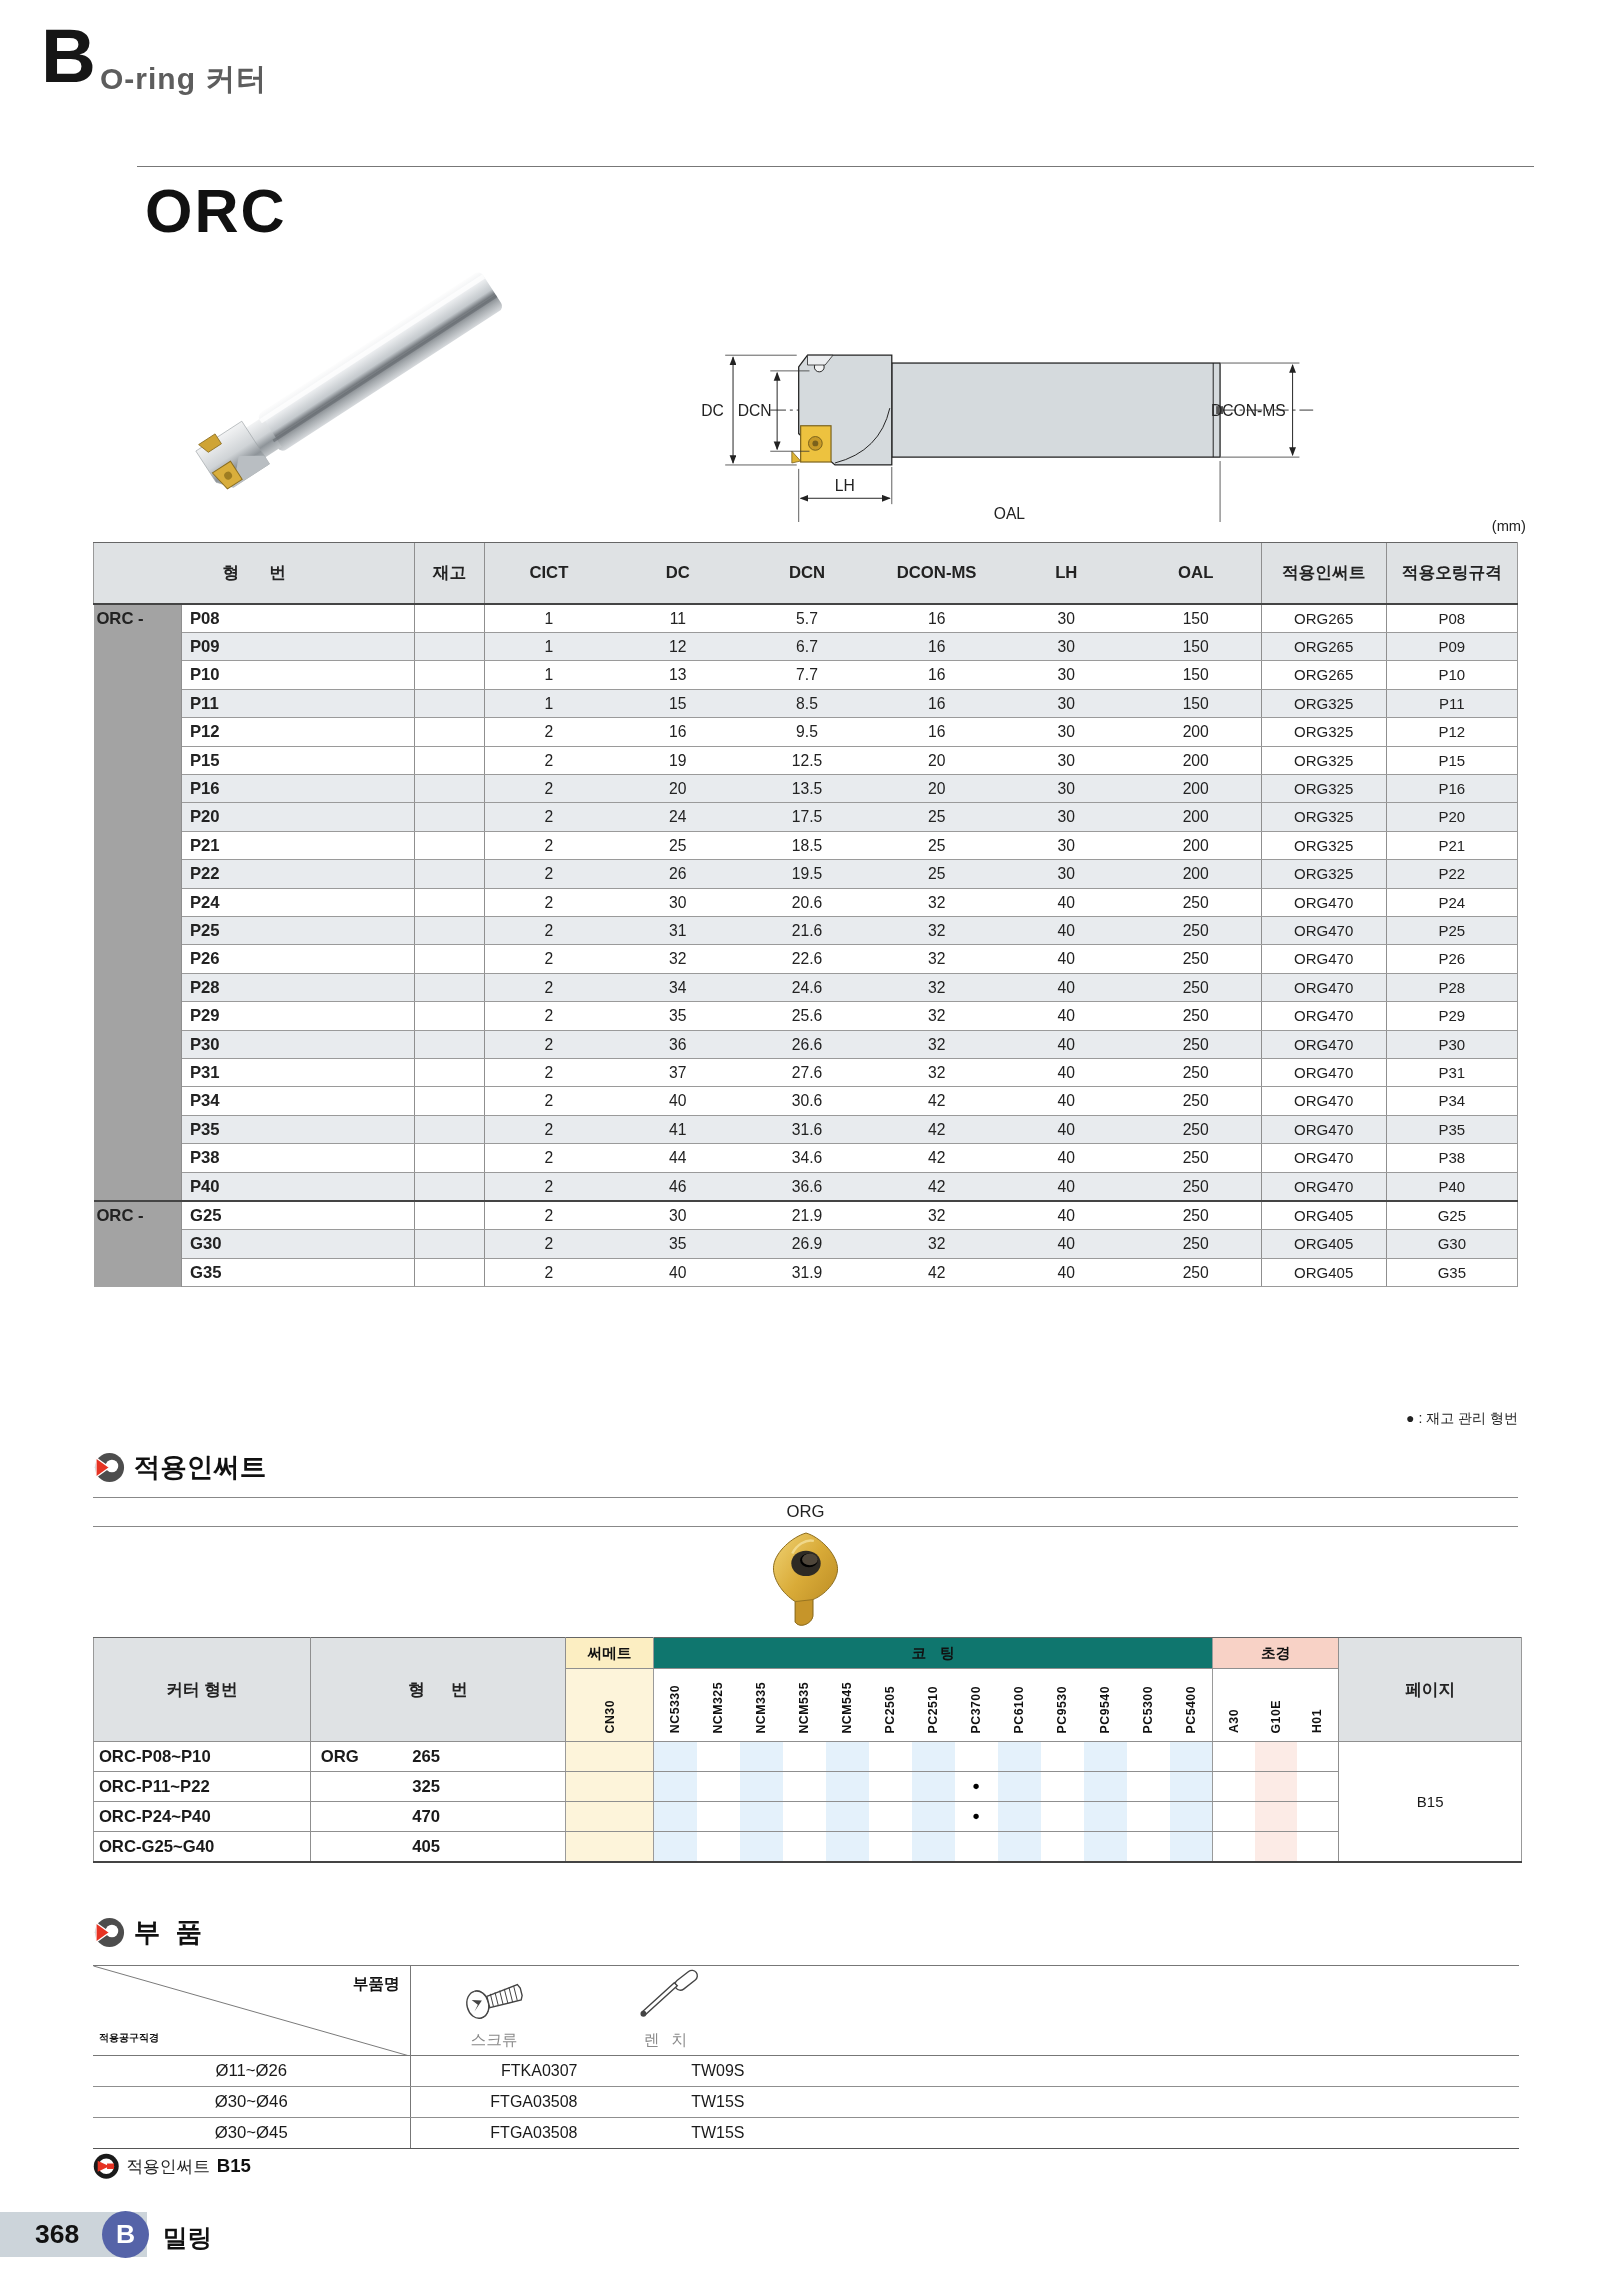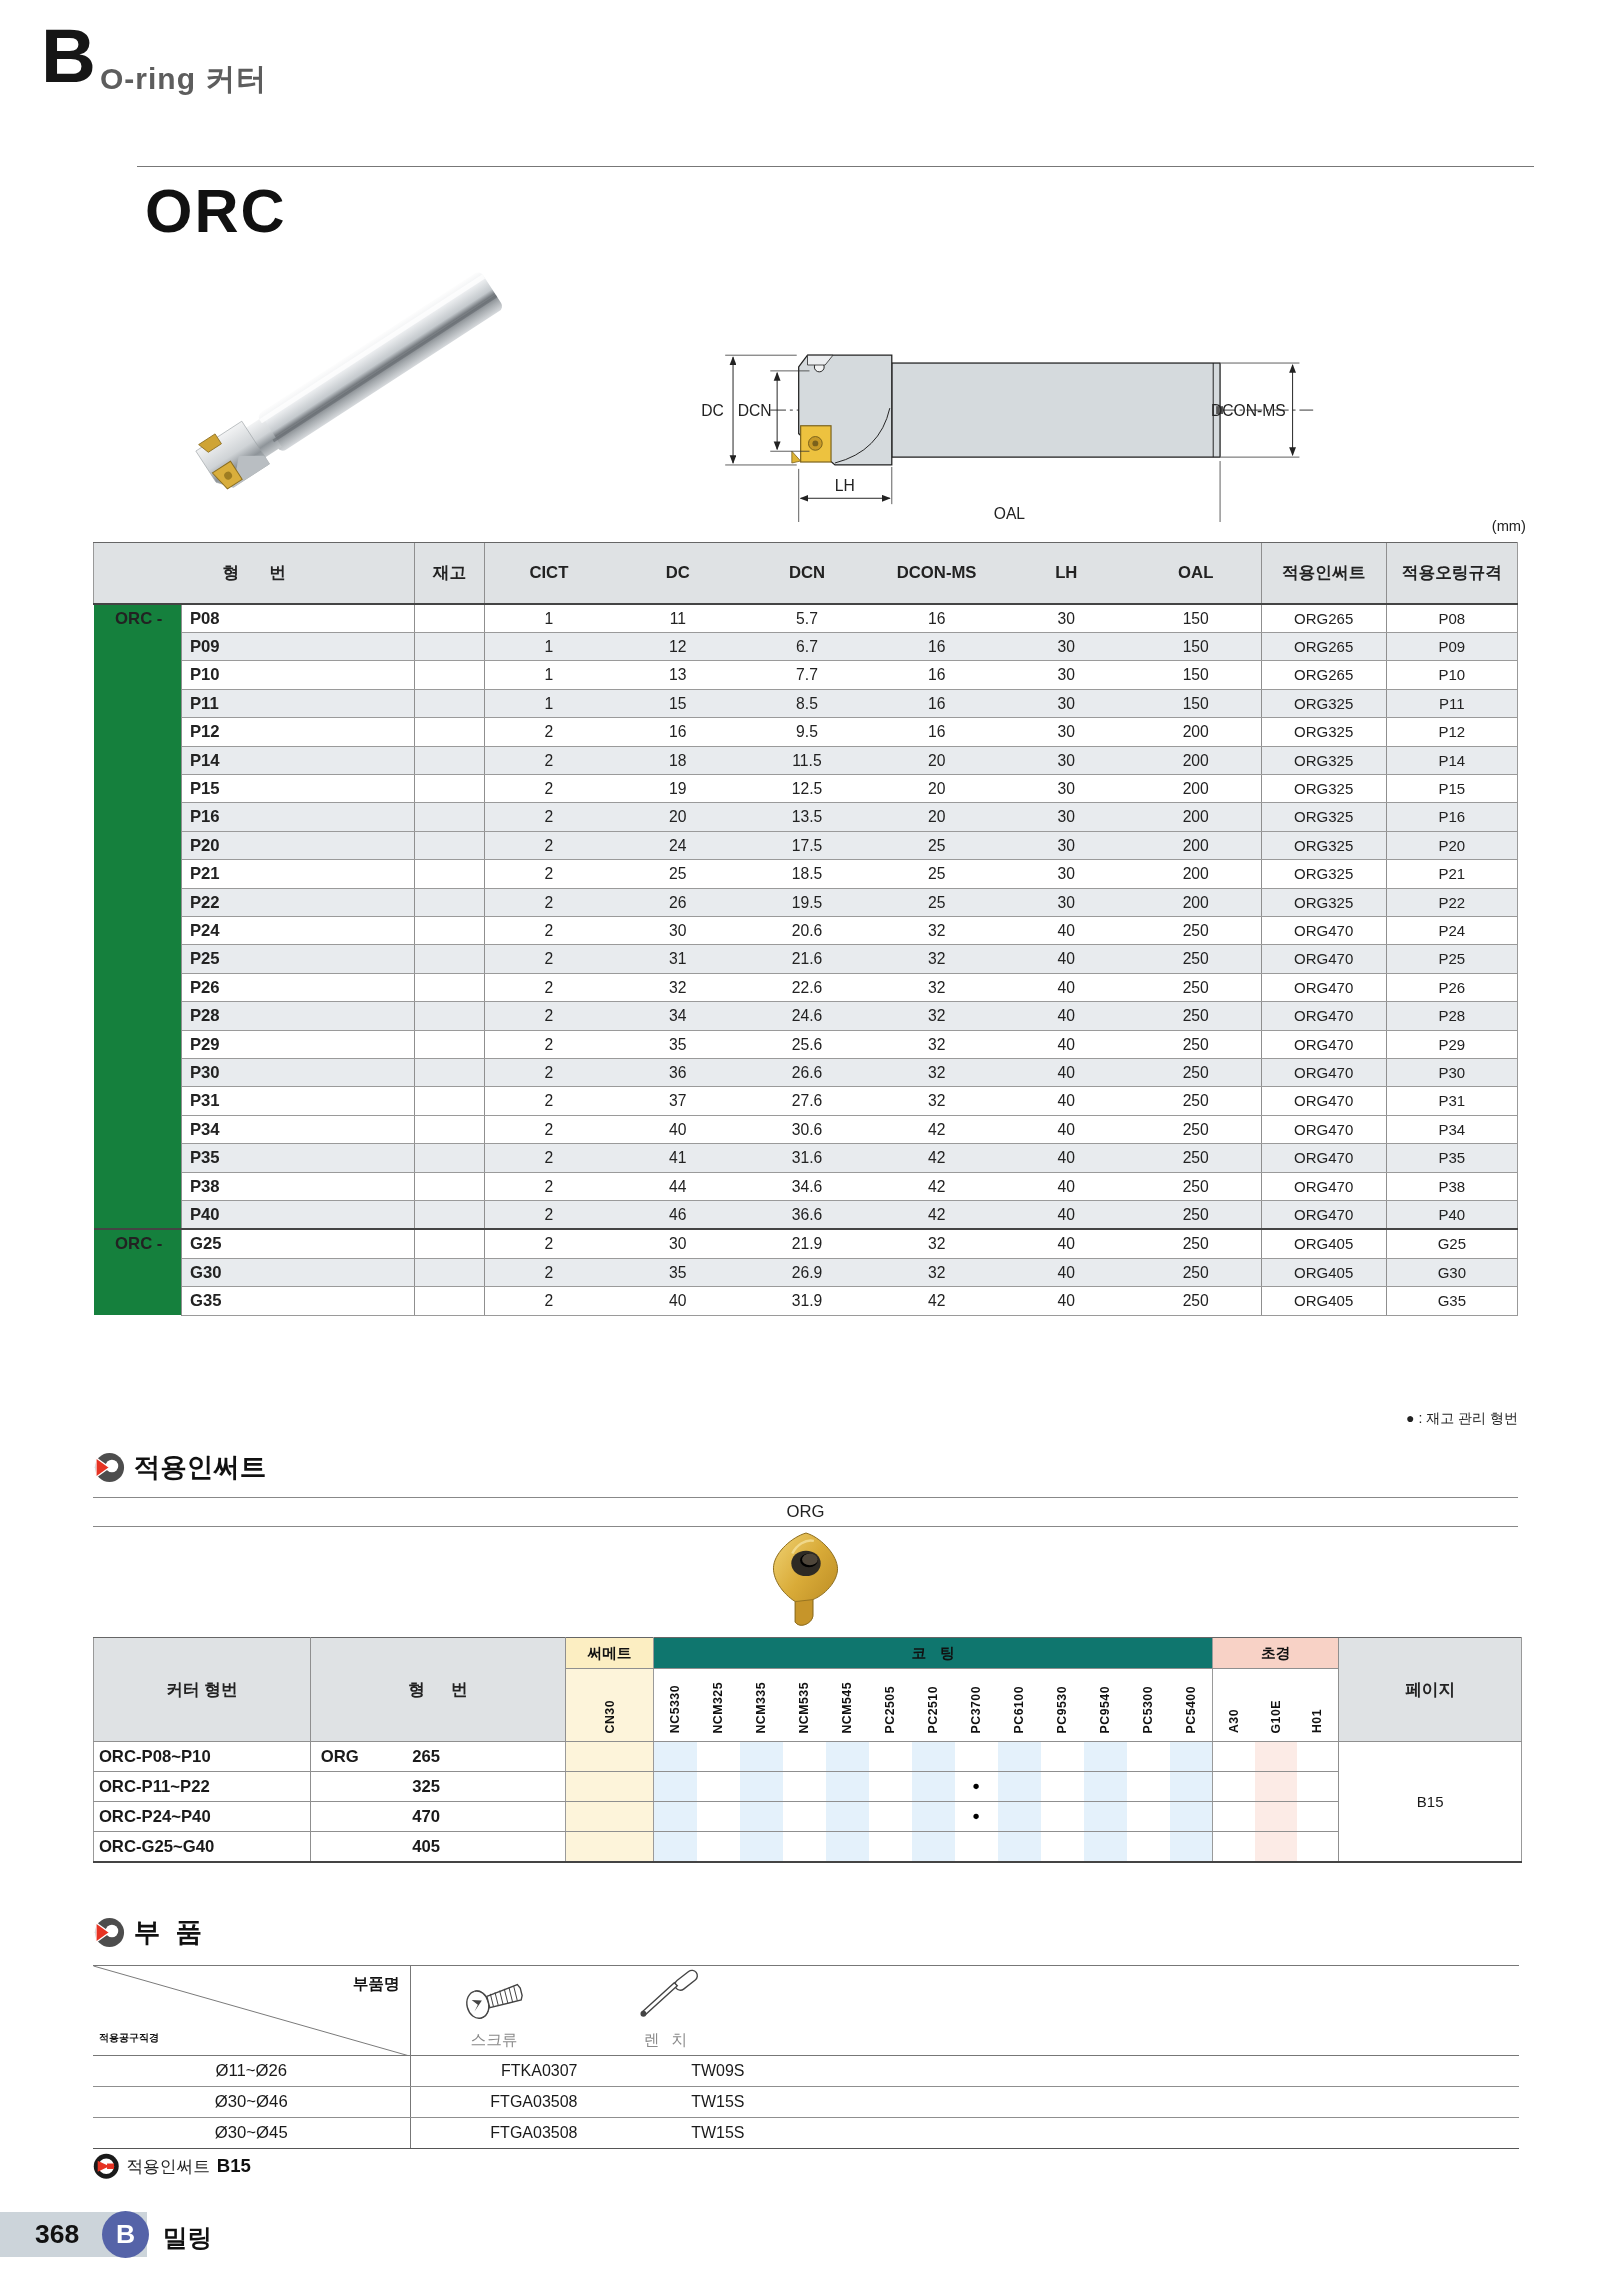--- a/index.html
+++ b/index.html
@@ -22,22 +22,22 @@
 
   
   #main-table { position:absolute; left:93px; top:542px; width:1425px; border-collapse:collapse; table-layout:fixed; }
   #main-table th { background:#dfe2e4; height:61px; font-size:16.7px; font-weight:bold; color:#222;
                    border-top:1px solid #666; border-bottom:2px solid #444; text-align:center; }
   #main-table th.ledge { border-left:1px solid #999; }
   #main-table th.bl, #main-table td.bl { border-left:1px solid #8f8f8f; }
   #main-table th.redge { border-right:1px solid #999; }
   #main-table td { height:27.4px; line-height:27.4px; font-size:15.7px; color:#222; text-align:center;
                    border-bottom:1px solid #9a9a9a; overflow:hidden; white-space:nowrap; }
-  #main-table td.pfx { border-bottom:none; border-right:1px solid #8f8f8f; text-align:center; padding-left:2.9px;
-                       font-weight:bold; font-size:16.7px; background:#15803d; vertical-align:top; }
+  #main-table td.pfx { border-bottom:none; border-right:1px solid #8f8f8f; text-align:left; padding-left:2.9px;
+                       font-weight:bold; font-size:16.7px; background:#a3a3a3; vertical-align:top; }
   #main-table td.mdl { text-align:left; padding-left:7.8px; font-weight:bold; font-size:16.7px; }
   #main-table td.stk { border-left:1px solid #8f8f8f; }
   #main-table td.num:first-of-type {}
   #main-table td.cictbl { border-left:1px solid #8f8f8f; }
   #main-table td.ins { border-left:1px solid #8f8f8f; font-size:15px; }
   #main-table td.org { border-left:1px solid #8f8f8f; border-right:1px solid #999; font-size:15px; }
   #main-table tr.alt td:not(.pfx) { background:#e8ebee; }
   #main-table tr.sect td { border-top:2px solid #444; }
   #main-table tr.last td { border-bottom:2px solid #444; }
   .stock-note { position:absolute; top:1410px; right:103px; font-size:14px; color:#222; }
@@ -286,33 +286,20 @@
           <td class="mdl">P12</td>
           <td class="stk"></td>
           <td class="num cictbl">2</td>
           <td class="num">16</td>
           <td class="num">9.5</td>
           <td class="num">16</td>
           <td class="num">30</td>
           <td class="num">200</td>
           <td class="ins">ORG325</td>
           <td class="org">P12</td>
-        </tr>
-        <tr class="alt">
-          <td class="pfx"></td>
-          <td class="mdl">P14</td>
-          <td class="stk"></td>
-          <td class="num cictbl">2</td>
-          <td class="num">18</td>
-          <td class="num">11.5</td>
-          <td class="num">20</td>
-          <td class="num">30</td>
-          <td class="num">200</td>
-          <td class="ins">ORG325</td>
-          <td class="org">P14</td>
         </tr>
         <tr>
           <td class="pfx"></td>
           <td class="mdl">P15</td>
           <td class="stk"></td>
           <td class="num cictbl">2</td>
           <td class="num">19</td>
           <td class="num">12.5</td>
           <td class="num">20</td>
           <td class="num">30</td>

